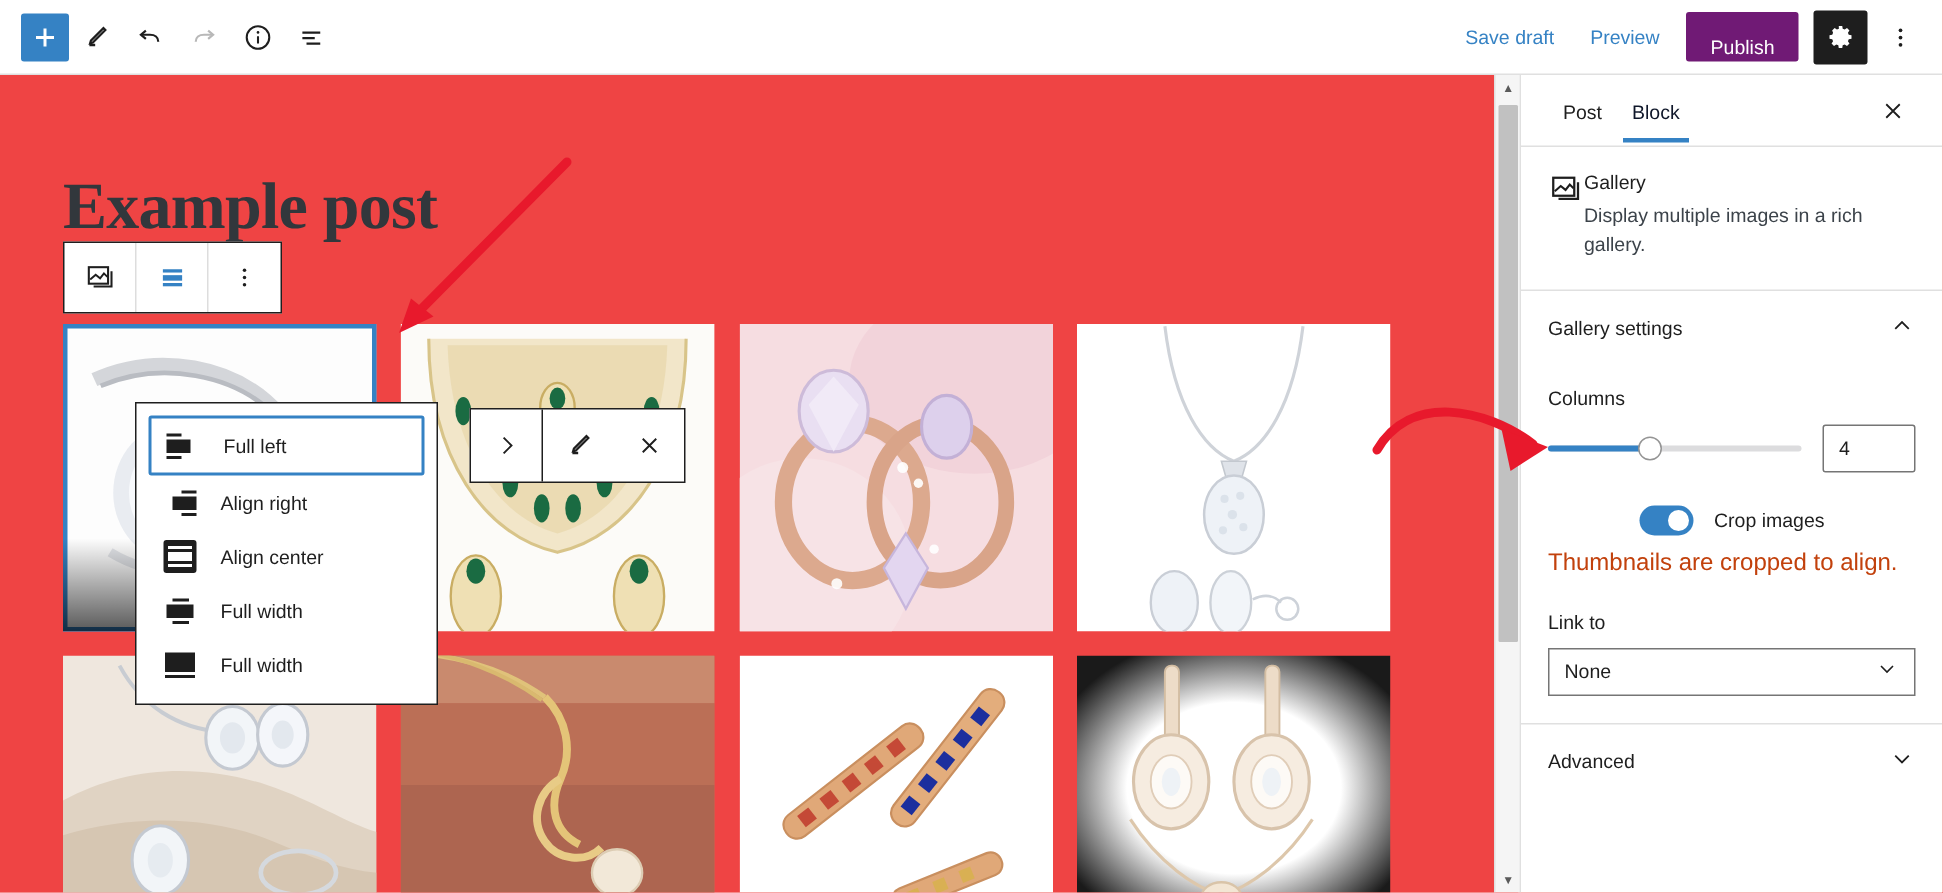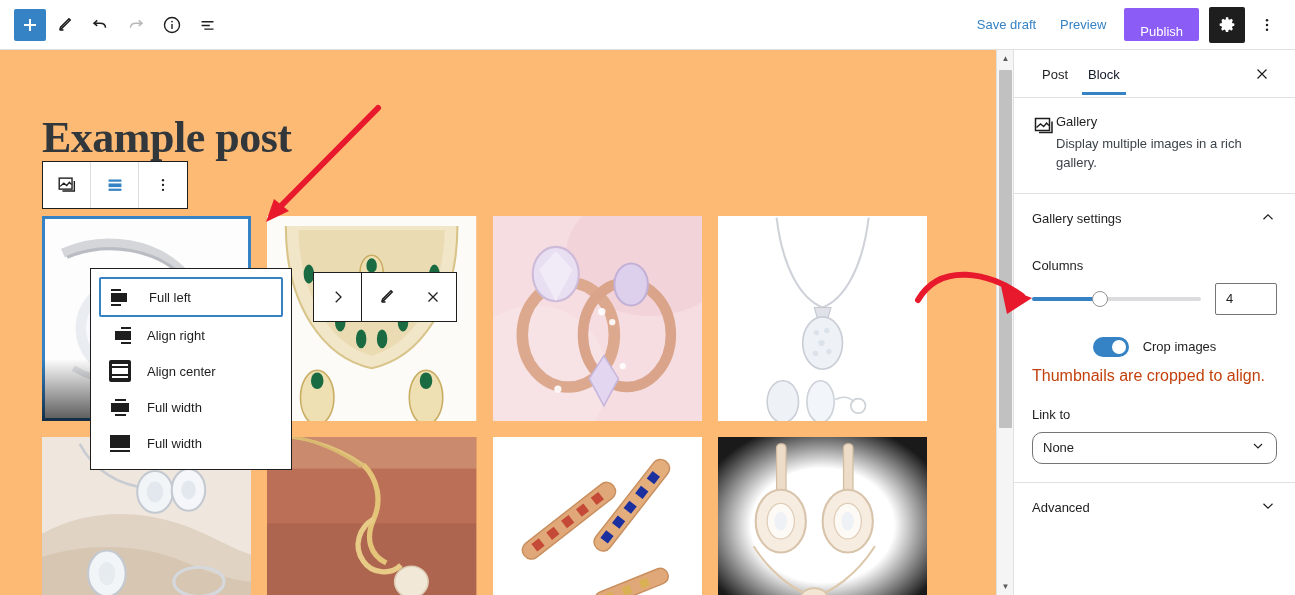--- a/index.html
+++ b/index.html
@@ -31,38 +31,38 @@
     width: 36px; height: 36px; display: flex; align-items: center; justify-content: center;
     cursor: pointer; color: #1e1e1e;
   }
   .icon-btn.disabled { color: #b8b8b8; }
 
   .link-btn {
     color: #3582c4; font-size: 13px; background: none; border: none;
     padding: 8px 12px; cursor: pointer; font-family: inherit;
   }
   .publish-btn {
-    background: #8b5cf6; color: #fff; border: none; border-radius: 2px;
+    background: #701a75; color: #fff; border: none; border-radius: 2px;
     font-size: 13px; padding: 16px 16px; height: 33px; margin-left: 6px;
     cursor: pointer; font-family: inherit;
   }
   .gear-btn {
     width: 36px; height: 36px; background: #1e1e1e; border-radius: 2px;
     display: flex; align-items: center; justify-content: center;
     margin-left: 10px; cursor: pointer;
   }
   .kebab-btn {
     width: 36px; height: 36px; display: flex; align-items: center; justify-content: center;
     margin-left: 4px; cursor: pointer;
   }
 
   
   #canvas {
     position: absolute; top: 50px; left: 0; width: 1012px; height: 545px;
-    background: #fdba74; overflow: hidden;
+    background: #ef4444; overflow: hidden;
   }
   #post-title {
     position: absolute; left: 42px; top: 62px;
     font-family: "Liberation Serif", serif;
     font-size: 44px; font-weight: bold; color: #32373c;
     letter-spacing: -0.5px;
     white-space: nowrap;
   }
 
   
@@ -212,21 +212,21 @@
     position: relative; cursor: pointer;
   }
   .toggle .knob {
     position: absolute; right: 3px; top: 3px;
     width: 14px; height: 14px; border-radius: 50%; background: #fff;
   }
   .toggle-label { font-size: 13px; color: #1e1e1e; }
   .help-text { font-size: 16px; color: #c2410c; margin-bottom: 22px; }
 
   .select-box {
-    width: 100%; height: 32px; border: 1px solid #757575; border-radius: 10px;
+    width: 100%; height: 32px; border: 1px solid #757575; border-radius: 0;
     display: flex; align-items: center; padding: 0 10px; font-size: 13px;
     background: #fff; cursor: pointer;
   }
   .select-box .chev { margin-left: auto; color: #1e1e1e; }
 
   
   #annotations {
     position: absolute; left: 0; top: 0; width: 1295px; height: 595px;
     pointer-events: none; z-index: 80;
   }

